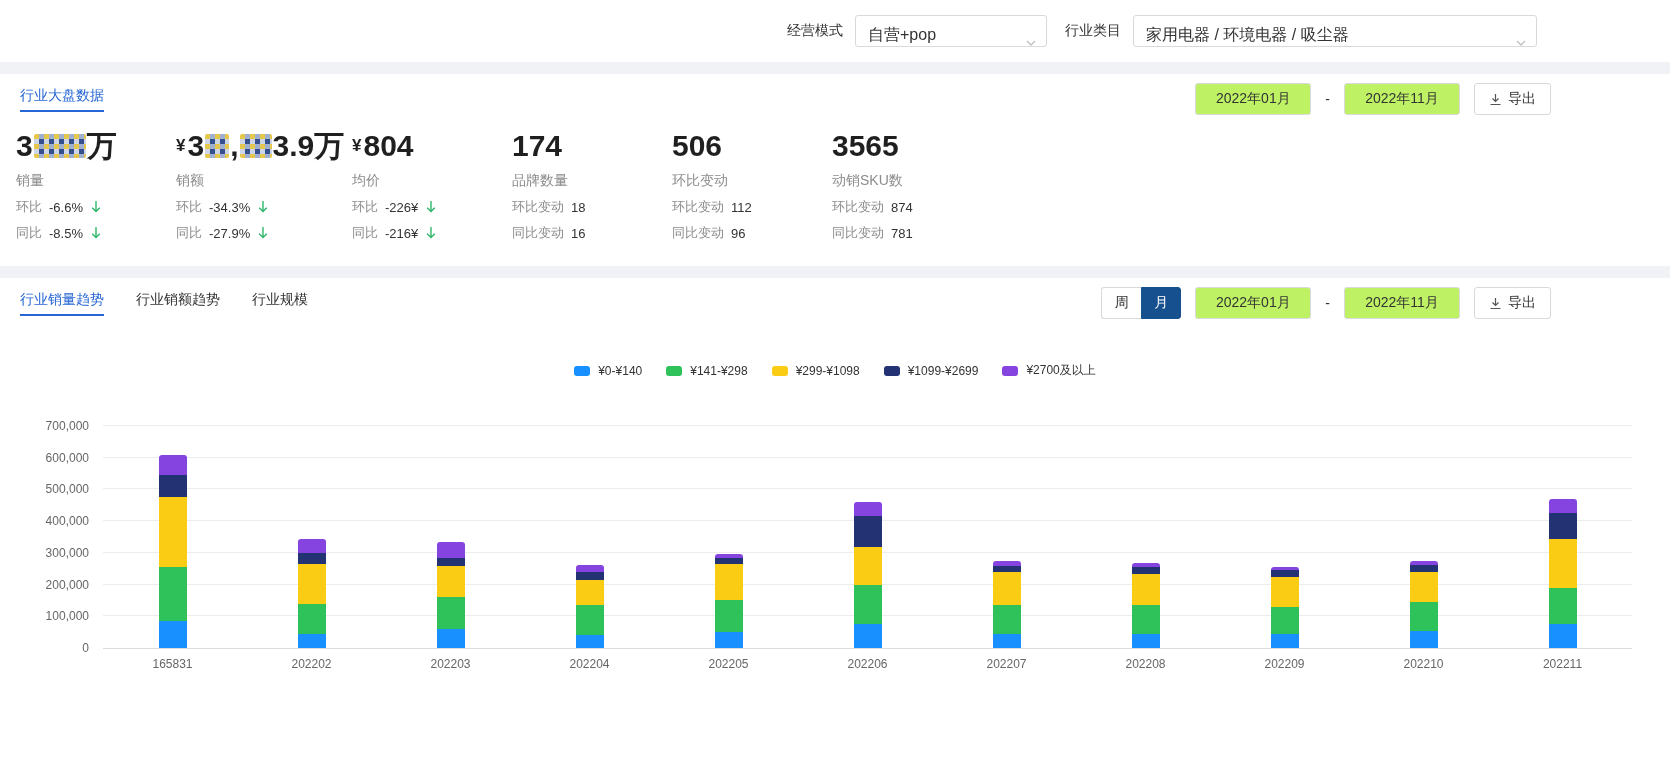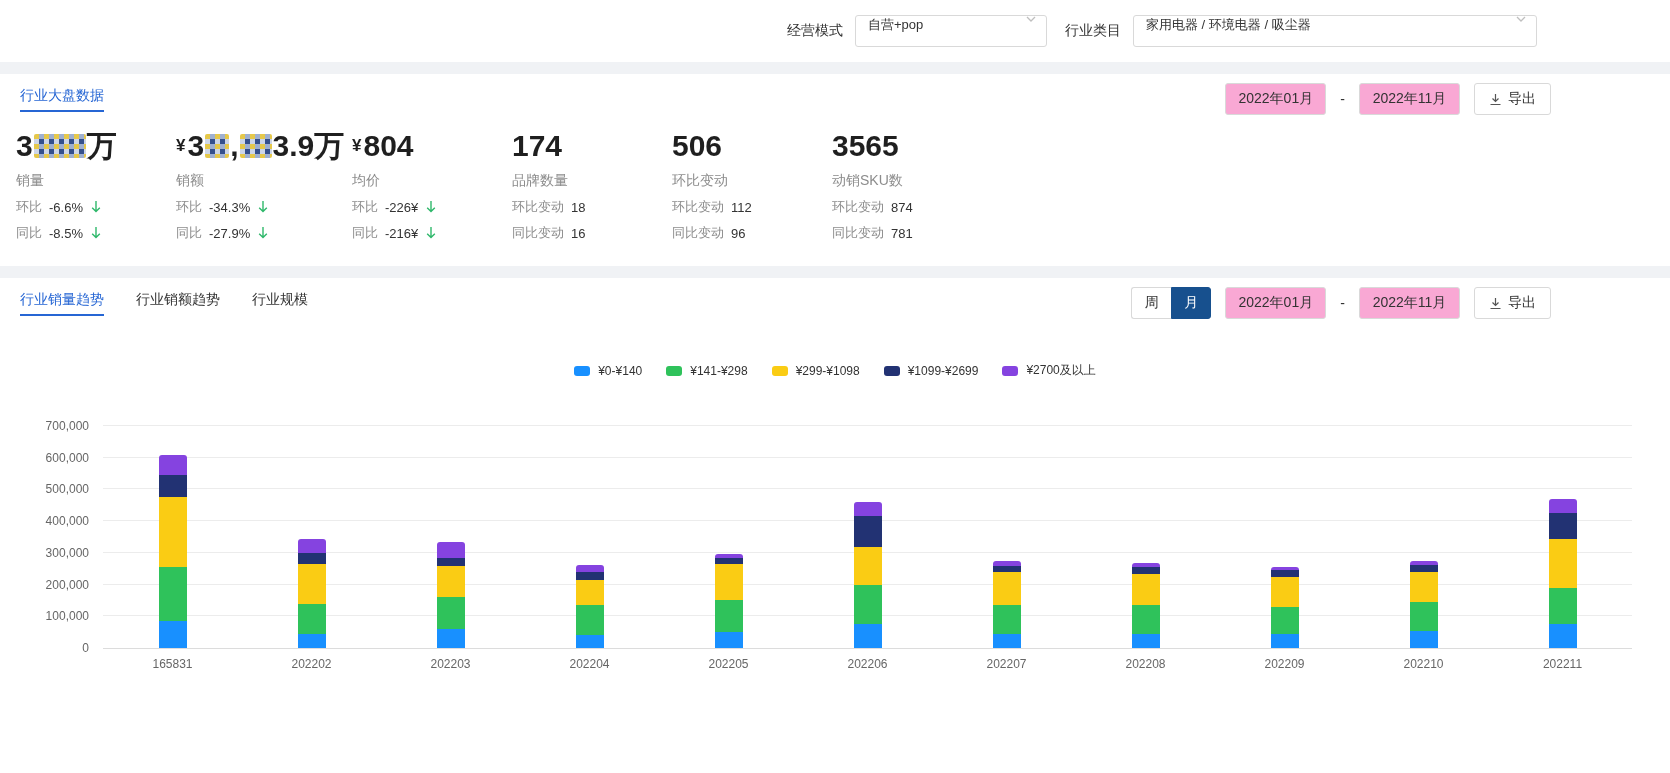--- a/index.html
+++ b/index.html
@@ -13,40 +13,40 @@
   .topbar {
     background: #fff; height: 62px;
     display: flex; align-items: center; justify-content: flex-end;
     gap: 18px; padding-right: 133px; margin-bottom: 12px;
   }
   .filter-group { display: flex; align-items: center; gap: 12px; }
   .filter-label { font-size: 14px; color: #333; white-space: nowrap; }
   .select {
     position: relative; height: 32px; background: #fff;
     border: 1px solid #d9d9d9; border-radius: 3px;
-    display: flex; align-items: flex-start;
-    padding: 0 30px 0 12px; font-size: 13px; color: #333; cursor: pointer;
+    display: flex; align-items: flex-end;
+    padding: 0 30px 0 12px; font-size: 16px; color: #333; cursor: pointer;
   }
   .select.mode { width: 192px; }
   .select.category { width: 404px; }
   .chevron { position: absolute; right: 10px; color: #bfbfbf; display: flex; }
   
   .card { background: #fff; margin-bottom: 12px; }
   .card-header {
     height: 50px; display: flex; align-items: center; justify-content: space-between;
     padding: 0 119px 0 20px;
   }
   .section-title {
     font-size: 14px; color: #2666d4; cursor: pointer;
     padding-bottom: 5px; border-bottom: 2px solid #2666d4;
   }
   .header-controls { display: flex; align-items: center; gap: 14px; }
   .date-box {
-    width: 101px; height: 32px; border: 1px solid #d9d9d9; border-radius: 3px;
-    background: #f9a8d4; display: flex; align-items: center; justify-content: center;
+    width: 116px; height: 32px; border: 1px solid #d9d9d9; border-radius: 3px;
+    background: #bef264; display: flex; align-items: center; justify-content: center;
     font-size: 14px; color: #333; cursor: pointer; white-space: nowrap;
   }
   .date-sep { color: #333; font-size: 14px; }
   .export-btn {
     height: 32px; border: 1px solid #d9d9d9; border-radius: 3px; background: #fff;
     display: flex; align-items: center; gap: 6px; padding: 0 14px;
     font-size: 14px; color: #333; cursor: pointer; font-family: inherit;
   }
   .export-btn .icon { display: flex; color: #555; }
   

